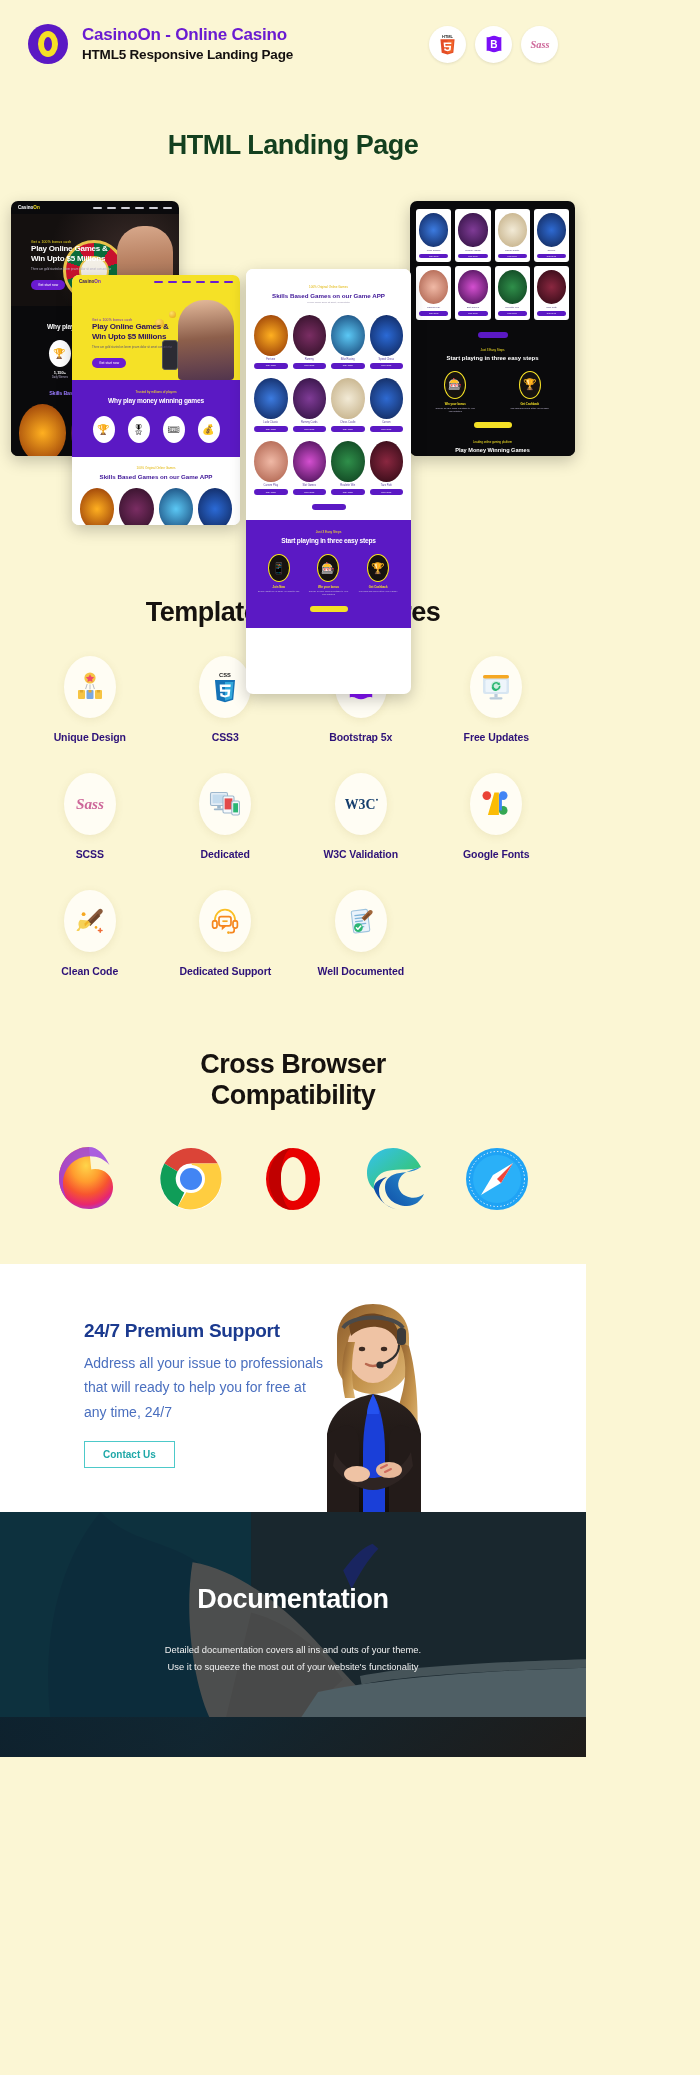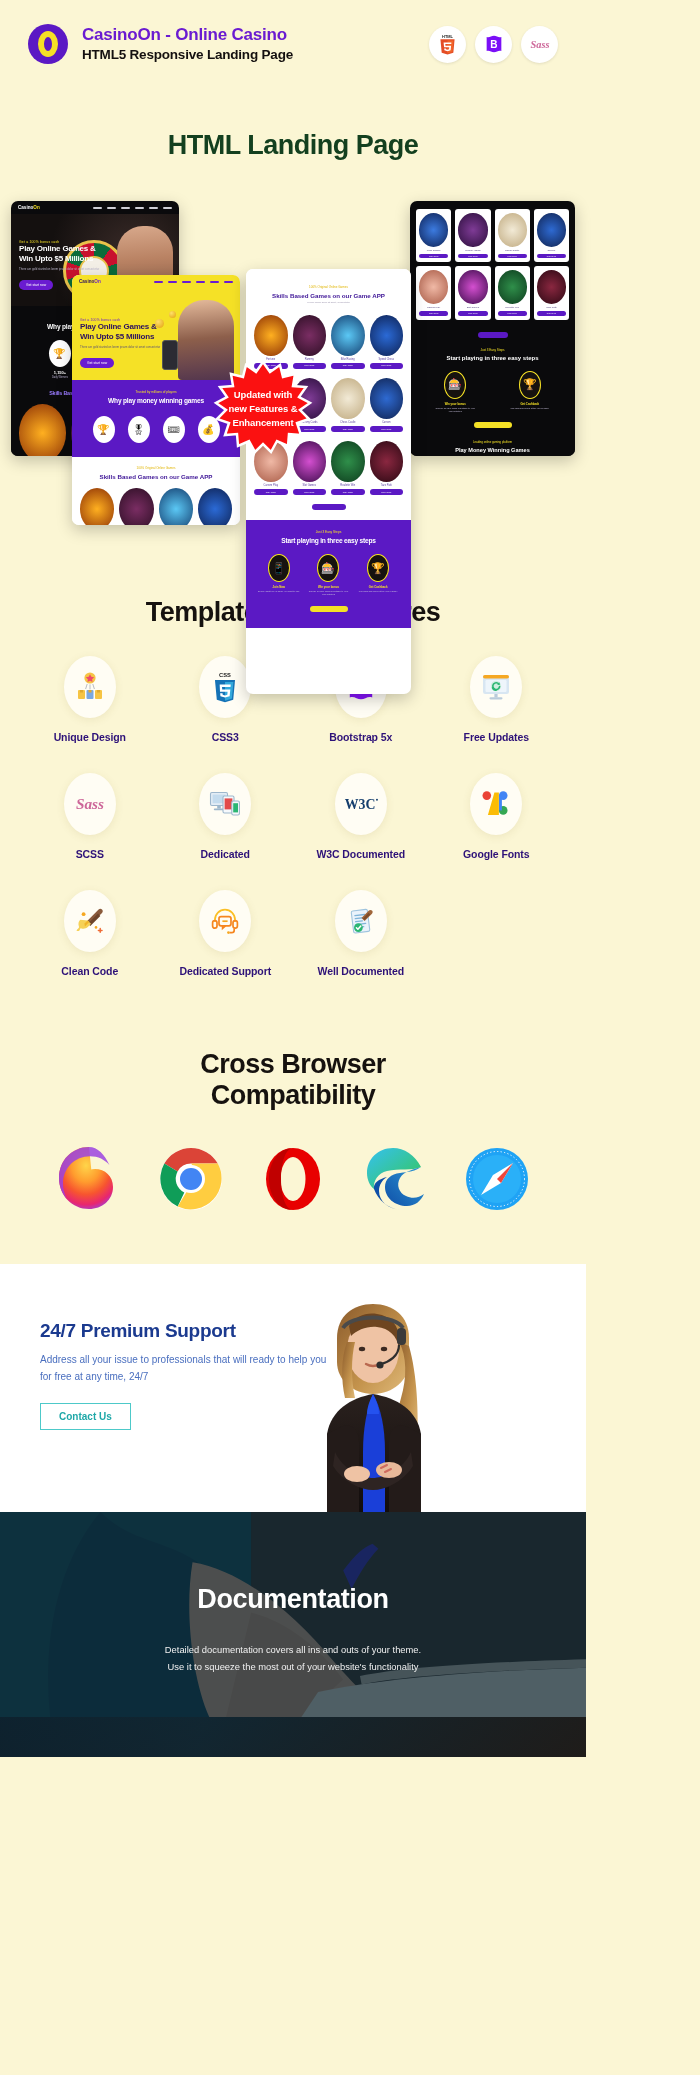--- a/index.html
+++ b/index.html
@@ -88,21 +88,21 @@
   .m-eyebrow { font-size: 3.4px; color: #f5e126; letter-spacing: .2px; }
   .m-eyebrow.p { color: #6a1bd1; }
   .m-h1 { font-size: 8px; font-weight: bold; color: #fff; line-height: 1.28; letter-spacing: -.2px; }
   .m-h1.p { color: #2b1060; }
   .m-sub { font-size: 2.8px; color: #b9b4c9; line-height: 1.5; margin-top: 3px; }
   .m-sub.p { color: #5d5474; }
   .m-btn {
     margin-top: 6px; display: inline-block; background: #6a1bd1; color: #fff;
     font-size: 3.4px; padding: 3px 7px; border-radius: 8px;
   }
-  .m-hero-copy { position: absolute; left: 8px; top: 26px; width: 92px; }
+  .m-hero-copy { position: absolute; left: 20px; top: 26px; width: 92px; }
 
   .m-wheel {
     position: absolute; left: 52px; top: 26px;
     width: 62px; height: 62px; border-radius: 50%;
     background: conic-gradient(#0b6b3a 0 10%, #c8102e 10% 20%, #0b6b3a 20% 30%, #c8102e 30% 40%,
       #0b6b3a 40% 50%, #c8102e 50% 60%, #0b6b3a 60% 70%, #c8102e 70% 80%, #0b6b3a 80% 90%, #c8102e 90% 100%);
     border: 3px solid #e8c24a;
   }
   .m-wheel::after {
     content:""; position:absolute; inset: 13px; border-radius:50%;
@@ -204,26 +204,26 @@
   .browser { width: 74px; height: 74px; display:flex; align-items:center; justify-content:center; }
 
   
   .support {
     background: #ffffff;
     padding: 56px 0 0;
     position: relative;
     height: 248px;
     overflow: hidden;
   }
-  .support-copy { padding-left: 40px; max-width: 330px; position: relative; z-index: 2;}
+  .support-copy { padding-left: 84px; max-width: 330px; position: relative; z-index: 2;}
   .support-title {
     font-size: 19px; font-weight: bold; color: #1b3a8f; letter-spacing: -.3px;
   }
   .support-text {
-    font-size: 10px; color: #4a6fbf; line-height: 1.75; margin-top: 9px;
+    font-size: 14px; color: #4a6fbf; line-height: 1.75; margin-top: 9px;
   }
   .contact-btn {
     display: inline-block; margin-top: 17px;
     border: 1.6px solid #4dc9c9; color: #1fa8a8;
     background: transparent;
     font-size: 10px; font-weight: bold;
     padding: 7px 18px; cursor: pointer;
     font-family: "Liberation Sans", sans-serif;
   }
   .agent {
@@ -571,26 +571,20 @@
           <div class="m-step">
               <div class="so">🏆</div>
               <div class="sn">Get Cashback</div>
               <div class="sd">Win cash and prizes at the end of game</div>
             </div>
         </div>
         <div class="m-ybtn"></div>
       </div>
     </div>
 
-    <div class="burst">
-      <svg viewBox="0 0 100 100">
-        <path id="burstpath" fill="#fb1111" stroke="#ffffff" stroke-width="2.5" d="M50 3 L57 13 L67 6 L70 18 L82 15 L80 27 L93 28 L86 38 L97 44 L87 51 L96 60 L84 64 L88 76 L76 75 L75 87 L64 82 L58 93 L50 85 L42 93 L36 82 L25 87 L24 75 L12 76 L16 64 L4 60 L13 51 L3 44 L14 38 L7 28 L20 27 L18 15 L30 18 L33 6 L43 13 Z"></path>
-      </svg>
-      <div class="burst-text">Updated with new Features &amp; Enhancement</div>
-    </div>
   </div>
 
   <h2 class="sec-title title-dark">Template Core Features</h2>
 
   <div class="features">
 
     <div class="feat">
       <div class="feat-oval">
         <svg width="30" height="32" viewBox="0 0 30 32">
           <circle cx="15" cy="7" r="5.6" fill="#f6c444"></circle>
@@ -670,21 +664,21 @@
       <div class="feat-label">Dedicated</div>
     </div>
 
     <div class="feat">
       <div class="feat-oval">
         <svg width="38" height="20" viewBox="0 0 44 20">
           <text x="21" y="16" font-size="16" font-weight="bold" fill="#153e6d" text-anchor="middle" font-family="Liberation Serif">W3C</text>
           <circle cx="40.5" cy="5" r="1.1" fill="#153e6d"></circle>
         </svg>
       </div>
-      <div class="feat-label">W3C Documented</div>
+      <div class="feat-label">W3C Validation</div>
     </div>
 
     <div class="feat">
       <div class="feat-oval">
         <svg width="30" height="28" viewBox="0 0 30 28">
           <circle cx="5.8" cy="5.6" r="4.3" fill="#ea4335"></circle>
           <circle cx="22.2" cy="5.6" r="4.3" fill="#4285f4"></circle>
           <circle cx="22.2" cy="20.4" r="4.3" fill="#34a853"></circle>
           <rect x="17.9" y="5.6" width="3" height="14.8" fill="#4285f4"></rect>
           <path d="M13.4 2.4 h4.5 v22.6 h-11 z" fill="#fbbc05"></path>

